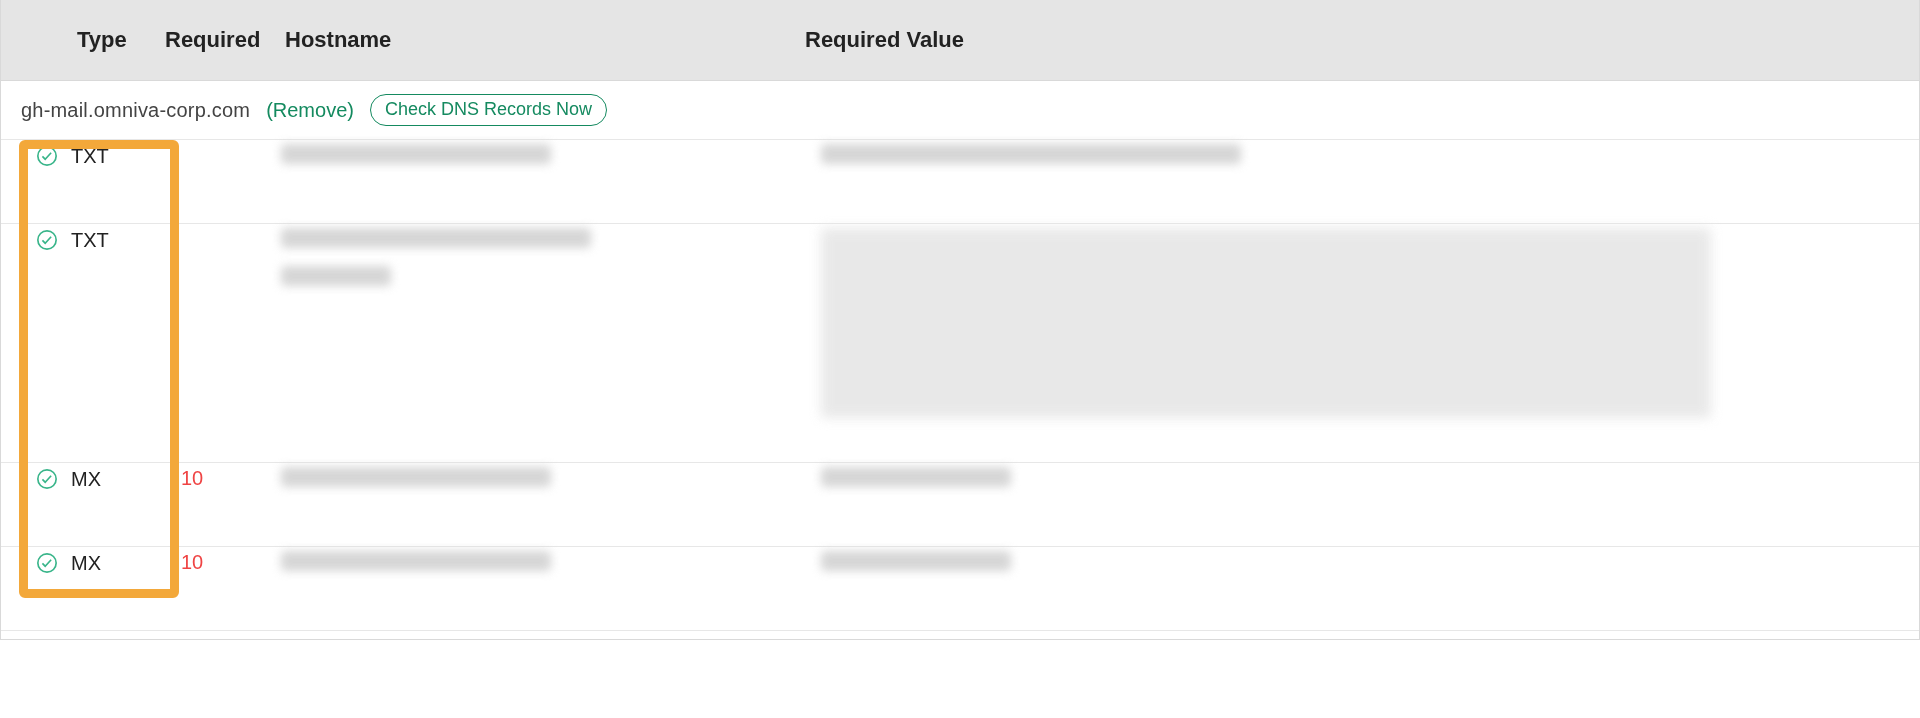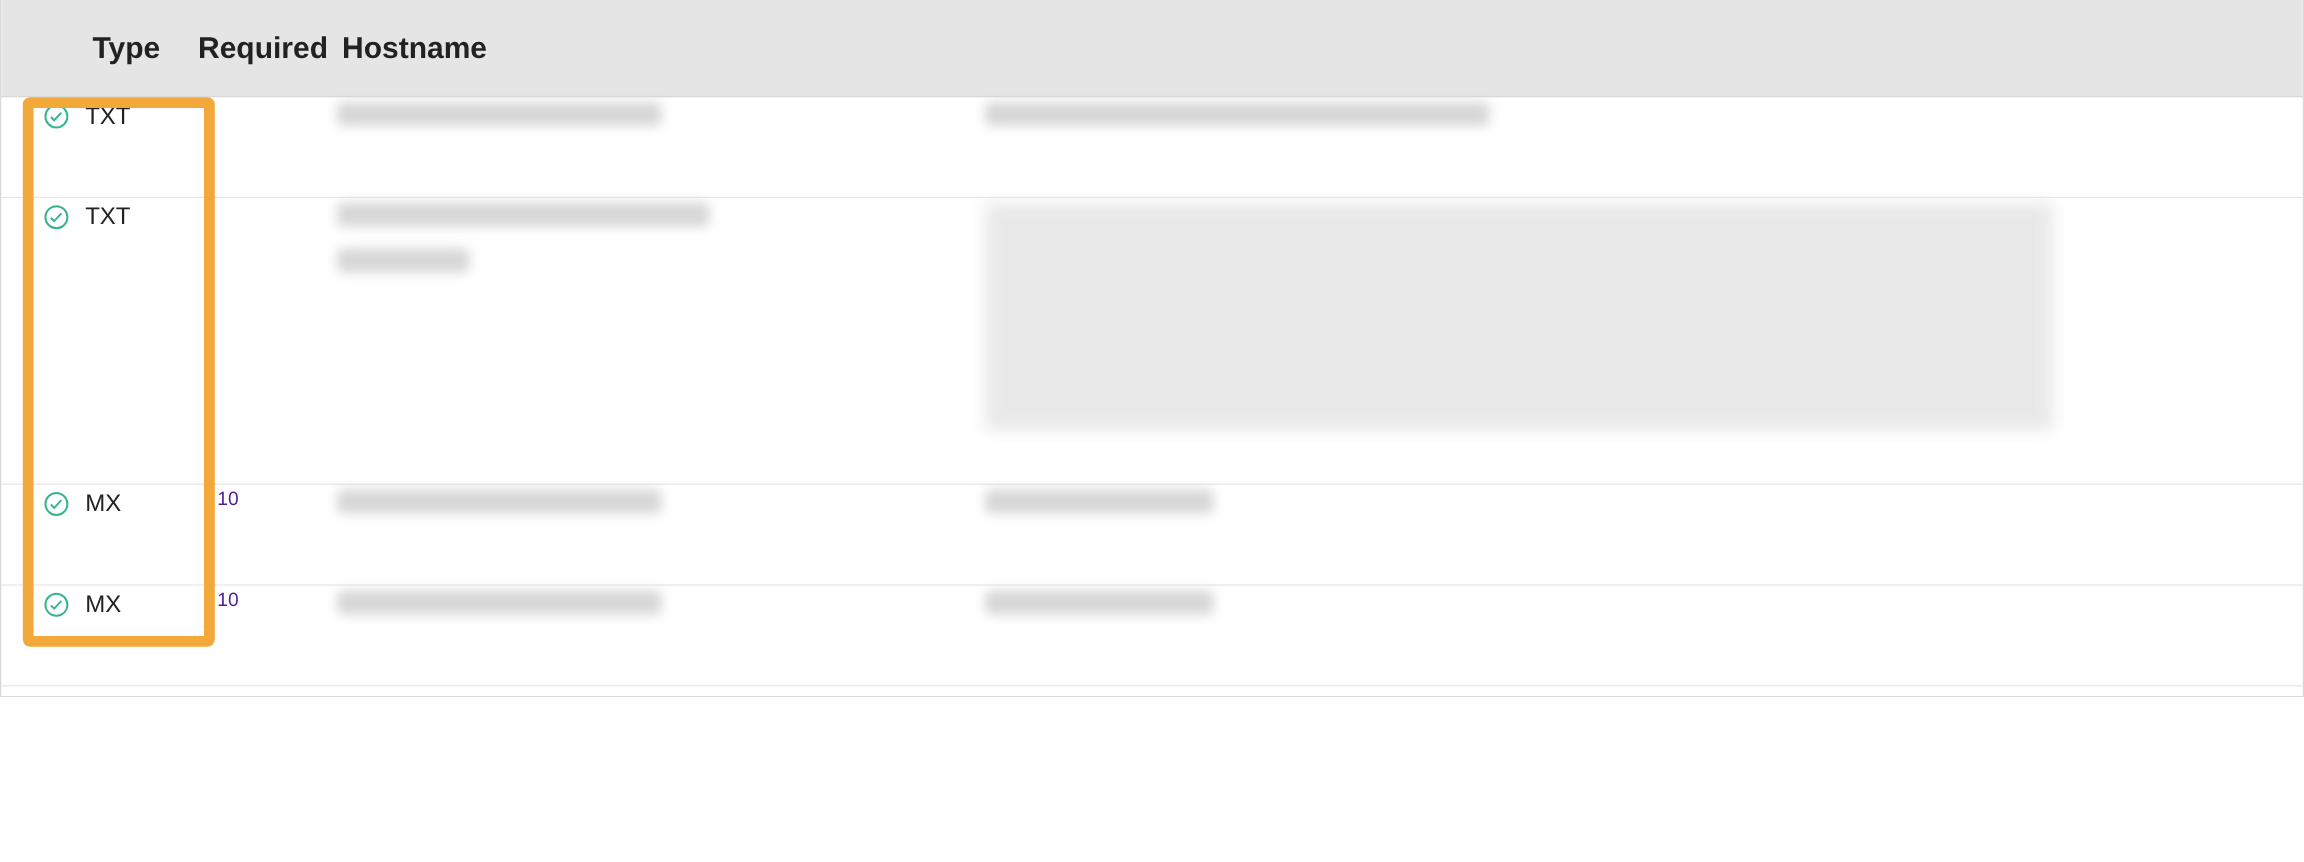--- a/index.html
+++ b/index.html
@@ -20,21 +20,21 @@
   }
 
   
   .header-row {
     display: flex;
     align-items: center;
     height: 80px;
     background: #e5e5e5;
     border-bottom: 1px solid #d9d9d9;
     font-weight: 600;
-    font-size: 25px;
+    font-size: 22px;
     color: #222;
   }
   .col-type-head    { width: 160px; padding-left: 76px; box-sizing: border-box; }
   .col-priority-head{ width: 120px; padding-left: 4px;  box-sizing: border-box; }
   .col-hostname-head{ width: 520px; padding-left: 4px;  box-sizing: border-box; }
   .col-value-head   { flex: 1;      padding-left: 4px;  box-sizing: border-box; }
 
   
   .domain-row {
     display: flex;
@@ -81,21 +81,21 @@
   }
   .icon-wrap {
     width: 24px;
     height: 24px;
     flex: 0 0 24px;
     display: flex;
     align-items: center;
     justify-content: center;
   }
   .icon-wrap svg { display: block; }
-  .col-priority { width: 100px; font-size: 16px; color: #4c1d95; }
+  .col-priority { width: 100px; font-size: 20px; color: #ef4444; }
   .col-hostname { width: 540px; padding-right: 20px; box-sizing: border-box; }
   .col-value    { flex: 1; padding-right: 60px; box-sizing: border-box; }
 
   
   .blur-line {
     display: inline-block;
     height: 20px;
     background: #cfcfcf;
     border-radius: 4px;
     filter: blur(5px);
@@ -130,22 +130,28 @@
 </style>
 </head>
 <body>
 
 <div class="frame">
 
   <div class="header-row">
     <div class="col-type-head">Type</div>
     <div class="col-priority-head">Required</div>
     <div class="col-hostname-head">Hostname</div>
+    <div class="col-value-head">Required Value</div>
   </div>
 
+  <div class="domain-row">
+    <span class="domain-name">gh-mail.omniva-corp.com</span>
+    <span class="remove-link">(Remove)</span>
+    <button class="check-btn">Check DNS Records Now</button>
+  </div>
 
   <div class="body-wrap">
 
     <div class="data-row">
       <div class="col-type">
         <span class="icon-wrap">
           <svg width="22" height="22" viewBox="0 0 24 24" fill="none" stroke="#39b58a" stroke-width="1.8">
             <circle cx="12" cy="12" r="10"></circle>
               <path d="M7 12.5l3 3 6.5-7"></path>
           </svg>

